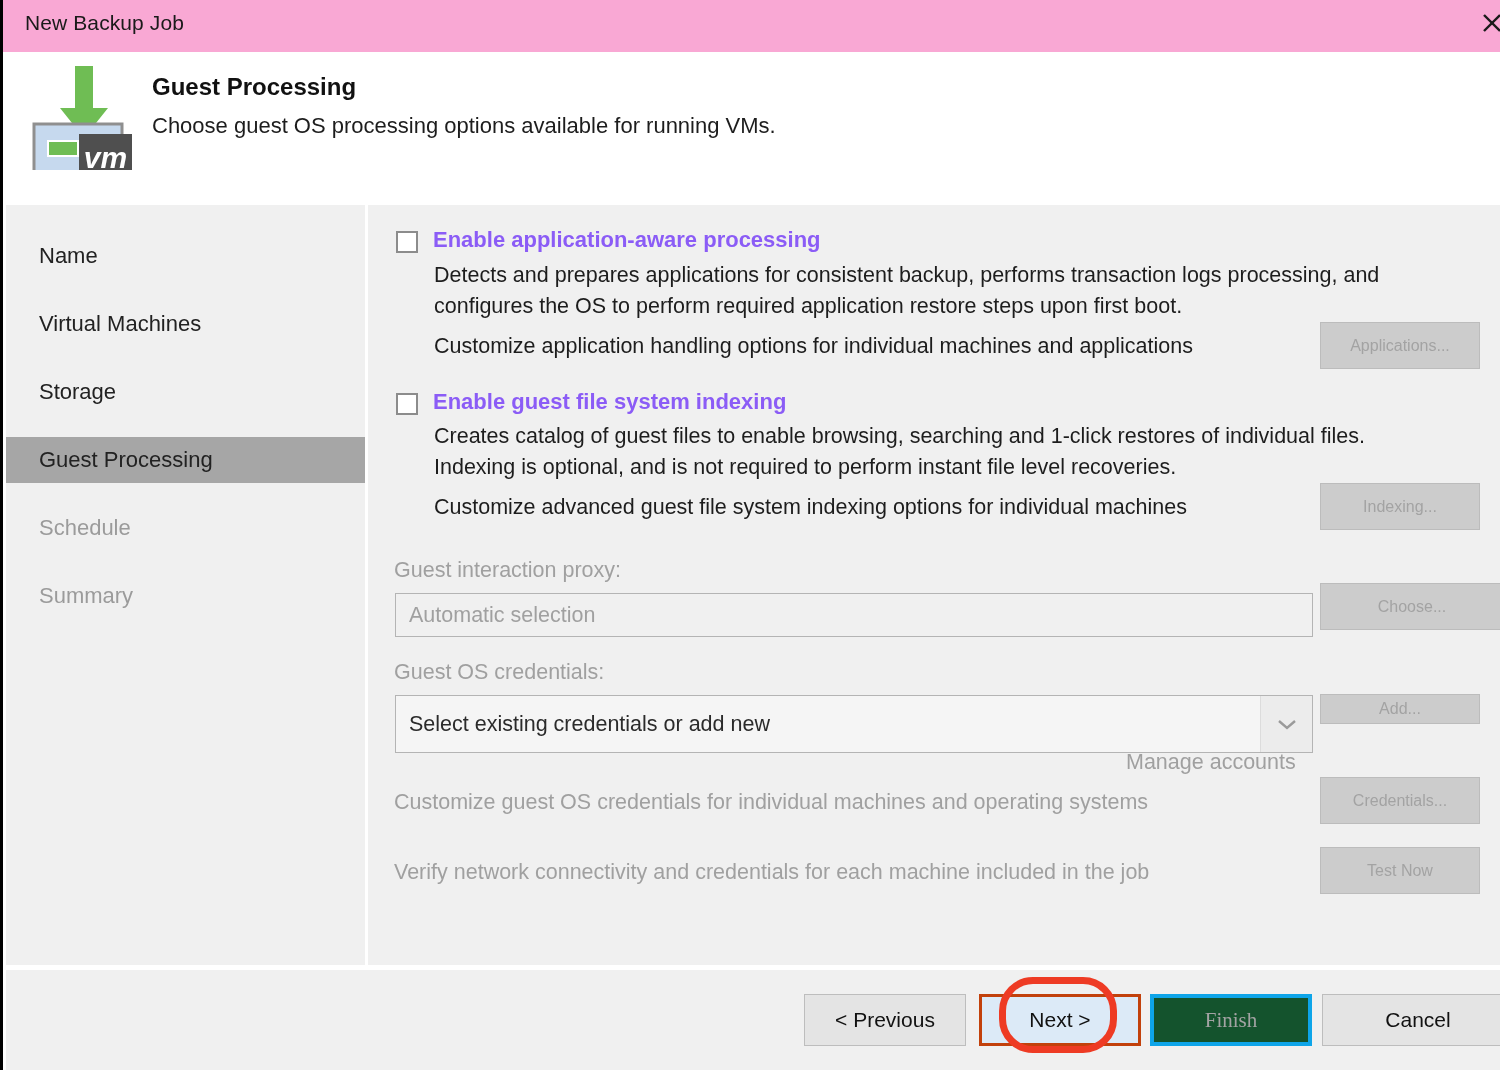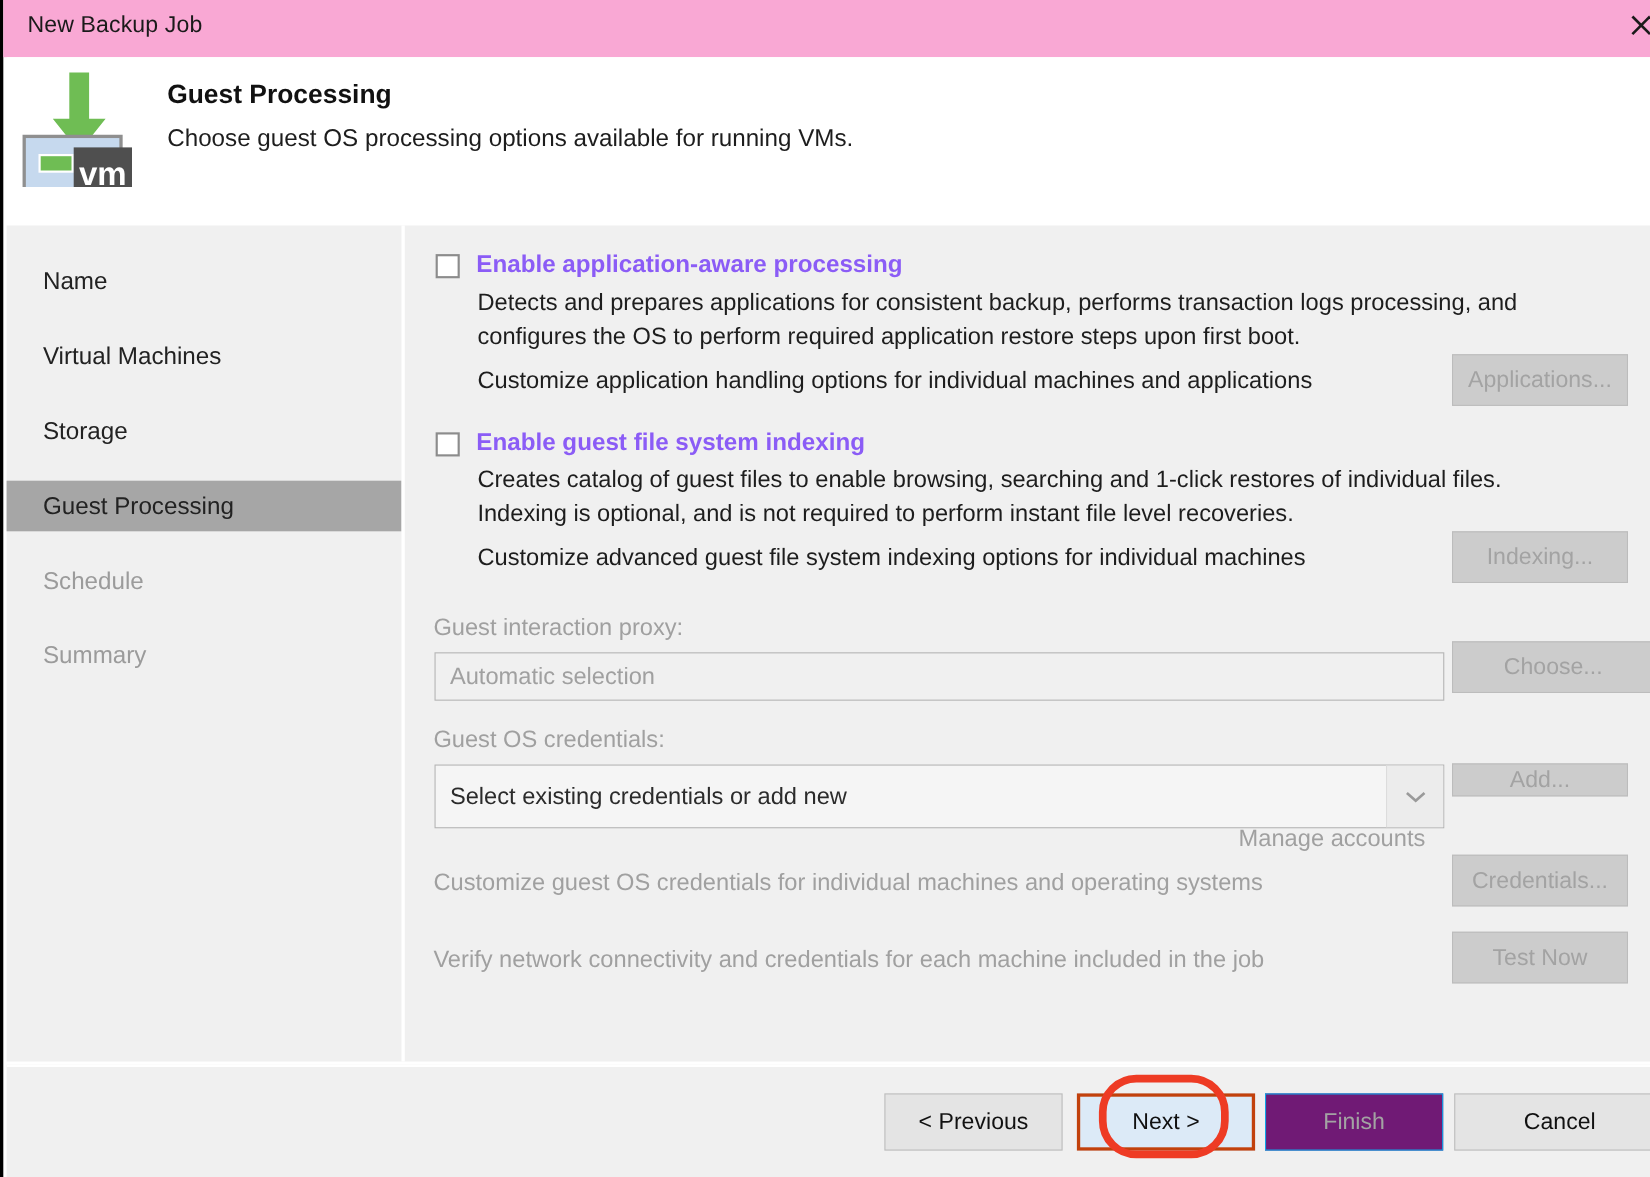--- a/index.html
+++ b/index.html
@@ -55,22 +55,22 @@
   
   #header {
     position: absolute;
     left: 3px; top: 52px;
     width: calc(100% - 3px);
     height: 153px;
     background: #ffffff;
   }
   #header-icon {
     position: absolute;
-    left: 12px; top: 10px;
-    width: 104px; height: 108px;
+    left: 24px; top: 10px;
+    width: 104px; height: 108px; font-style: italic;
   }
   #header-title {
     position: absolute;
     left: 146px; top: 21px;
     font-size: 24px;
     font-weight: bold;
     color: #111111;
     white-space: nowrap;
   }
   #header-sub {
@@ -161,21 +161,21 @@
     white-space: nowrap;
   }
 
   
   .btn-dis {
     position: absolute;
     background: #cccccc;
     border: 1px solid #bcbcbc;
     box-sizing: border-box;
     color: #a3a3a3;
-    font-size: 21px;
+    font-size: 16px;
     display: flex;
     align-items: center;
     justify-content: center;
     cursor: default;
     font-family: "Liberation Sans", sans-serif;
   }
 
   
   .field-dis {
     position: absolute;
@@ -243,24 +243,25 @@
     justify-content: center;
     cursor: pointer;
     font-family: "Liberation Sans", sans-serif;
   }
   .fbtn.focused {
     background: #dceaf7;
     border: 3px solid #c2410c;
     color: #111111;
   }
   .fbtn.disabled {
-    background: #701a75;
-    border: 1px solid #0ea5e9;
+    background: #14532d;
+    border: 4px solid #0ea5e9;
     color: #a3a3a3;
     cursor: default;
+    font-family: Liberation Serif, serif;
   }
 
   
   #annotation {
     position: absolute;
     left: 996px; top: 977px;
     width: 118px; height: 76px;
     border: 7px solid #ee3b24;
     border-radius: 34px;
     box-sizing: border-box;

